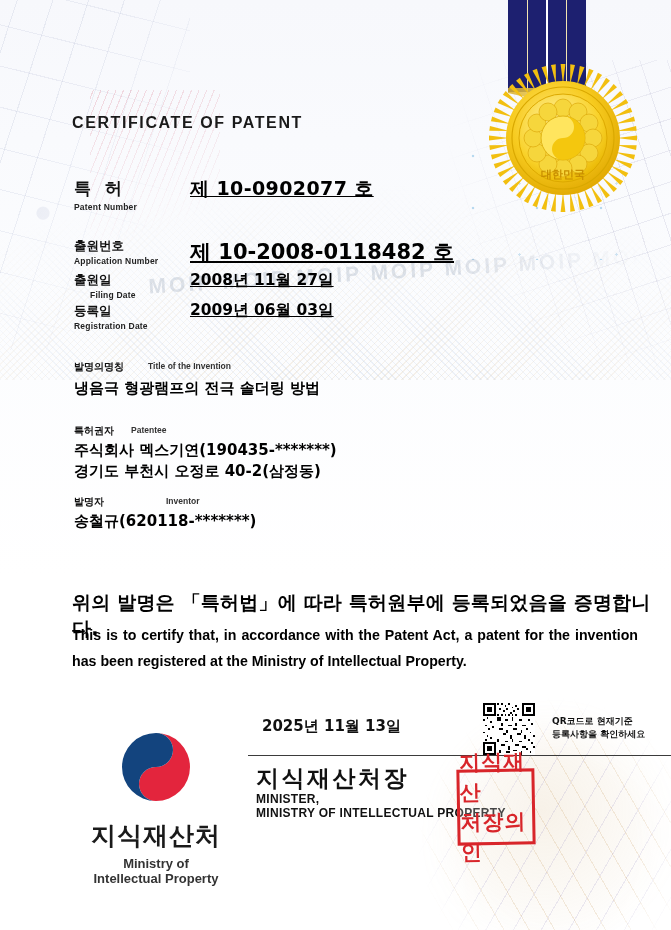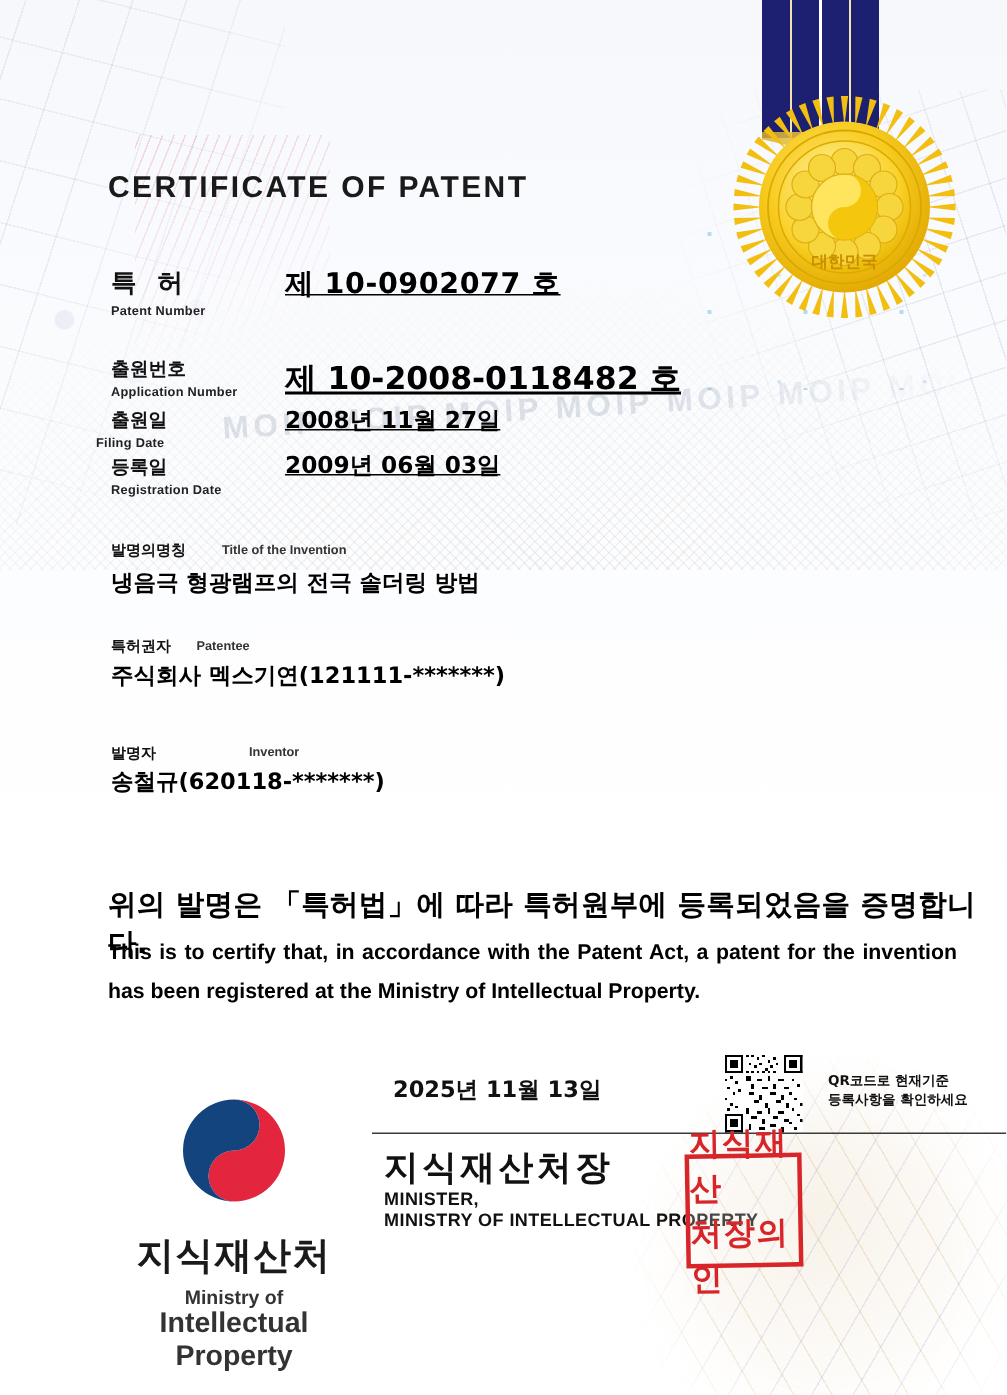--- a/index.html
+++ b/index.html
@@ -137,39 +137,39 @@
 
   
   .kr{font-family:"DejaVu Sans","Liberation Sans",sans-serif;}
   .title-kr{
     position:absolute;left:72px;top:70px;
     font-size:38px;font-weight:700;color:#111;
     letter-spacing:1px;
   }
   .title-en{
     position:absolute;left:72px;top:114px;
-    font-size:20px;font-weight:700;color:#1a1a1a;
+    font-size:16px;font-weight:700;color:#1a1a1a;
     letter-spacing:1.6px;
     text-align:right;
   }
 
   .row-label{position:absolute;font-weight:700;color:#111;}
   .row-sub{position:absolute;font-size:8.5px;font-weight:700;color:#222;letter-spacing:.2px;}
   .row-value{position:absolute;font-weight:700;color:#000;text-decoration:underline;}
 
   .pn-label{left:74px;top:177px;font-size:17px;letter-spacing:4px;}
   .pn-sub{left:74px;top:202px;}
   .pn-value{left:190px;top:176px;font-size:19px;letter-spacing:.4px;}
 
   .an-label{left:74px;top:238px;font-size:12.5px;}
   .an-sub{left:74px;top:256px;}
   .an-value{left:190px;top:238px;font-size:21px;}
 
   .fd-label{left:74px;top:272px;font-size:12.5px;}
-  .fd-sub{left:64px;top:290px;text-align:right;}
+  .fd-sub{left:90px;top:290px;text-align:right;}
   .fd-value{left:190px;top:270px;font-size:15.5px;}
 
   .rd-label{left:74px;top:303px;font-size:12.5px;}
   .rd-sub{left:74px;top:321px;}
   .rd-value{left:190px;top:300px;font-size:15.5px;}
 
   .sec-label{position:absolute;font-size:10px;font-weight:700;color:#111;}
   .sec-sub{position:absolute;font-size:8.5px;font-weight:700;color:#333;text-align:right;}
   .sec-value{position:absolute;font-size:15px;font-weight:700;color:#000;}
 
@@ -234,21 +234,21 @@
     transform:rotate(-1deg);
     background:rgba(255,255,255,.22);
   }
 
   
   .logo-wrap{position:absolute;left:66px;top:725px;width:180px;text-align:center;}
   .logo-kr{
     margin-top:4px;font-size:25px;font-weight:700;color:#1a1a1a;letter-spacing:1px;
   }
   .logo-en1{font-size:13px;font-weight:700;color:#333;margin-top:4px;}
-  .logo-en2{font-size:19px;font-weight:700;color:#333;}
+  .logo-en2{font-size:13px;font-weight:700;color:#333;}
 </style>
 </head>
 <body>
 
 <div id="cert">
 
   <div class="bg-layer bg-base"></div>
   <div class="bg-layer bg-left-panel"></div>
   <div class="bg-layer bg-fan"></div>
   <div class="bg-layer bg-guilloche"></div>
@@ -377,21 +377,22 @@
   <div class="row-label rd-label kr">등록일</div>
   <div class="row-sub rd-sub">Registration Date</div>
   <div class="row-value rd-value kr">2009년 06월 03일</div>
 
   <div class="sec-label inv-label kr">발명의명칭</div>
   <div class="sec-sub inv-sub">Title of the Invention</div>
   <div class="sec-value inv-value kr">냉음극 형광램프의 전극 솔더링 방법</div>
 
   <div class="sec-label pat-label kr">특허권자</div>
   <div class="sec-sub pat-sub">Patentee</div>
-  <div class="sec-value pat-value1 kr">주식회사 멕스기연(121111-*******)</div>
+  <div class="sec-value pat-value1 kr">주식회사 멕스기연(190435-*******)</div>
+  <div class="sec-value pat-value2 kr">경기도 부천시 오정로 40-2(삼정동)</div>
 
   <div class="sec-label ivt-label kr">발명자</div>
   <div class="sec-sub ivt-sub">Inventor</div>
   <div class="sec-value ivt-value kr">송철규(620118-*******)</div>
 
   <div class="cert-kr kr">위의 발명은 「특허법」에 따라 특허원부에 등록되었음을 증명합니다.</div>
   <div class="cert-en">This is to certify that, in accordance with the Patent Act, a patent for the invention has been registered at the Ministry of Intellectual Property.</div>
 
   <svg class="qr-box" viewBox="0 0 29 29" shape-rendering="crispEdges">
     <rect width="29" height="29" fill="#fff"></rect>

